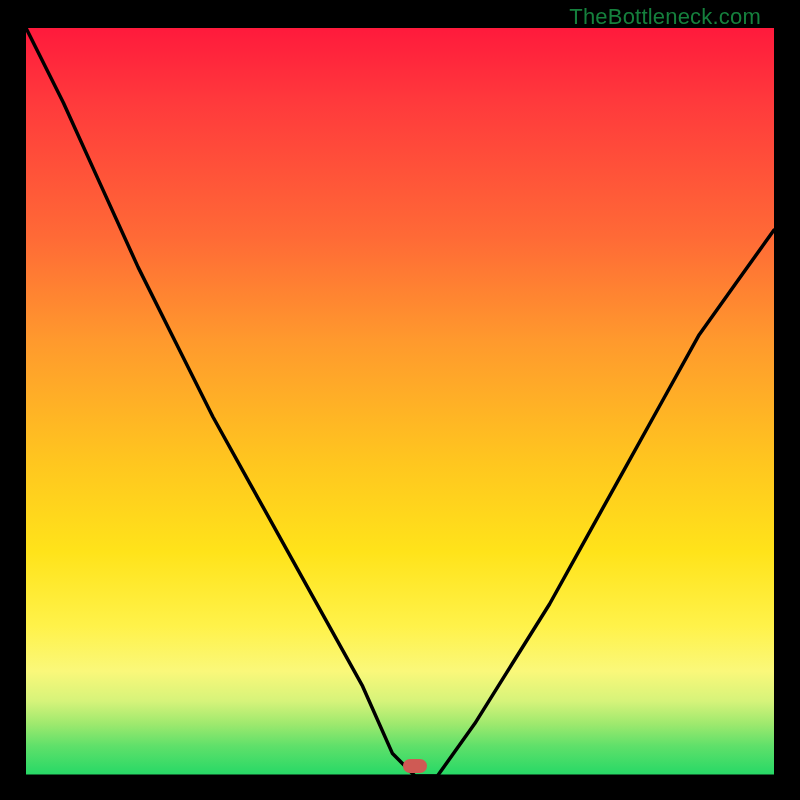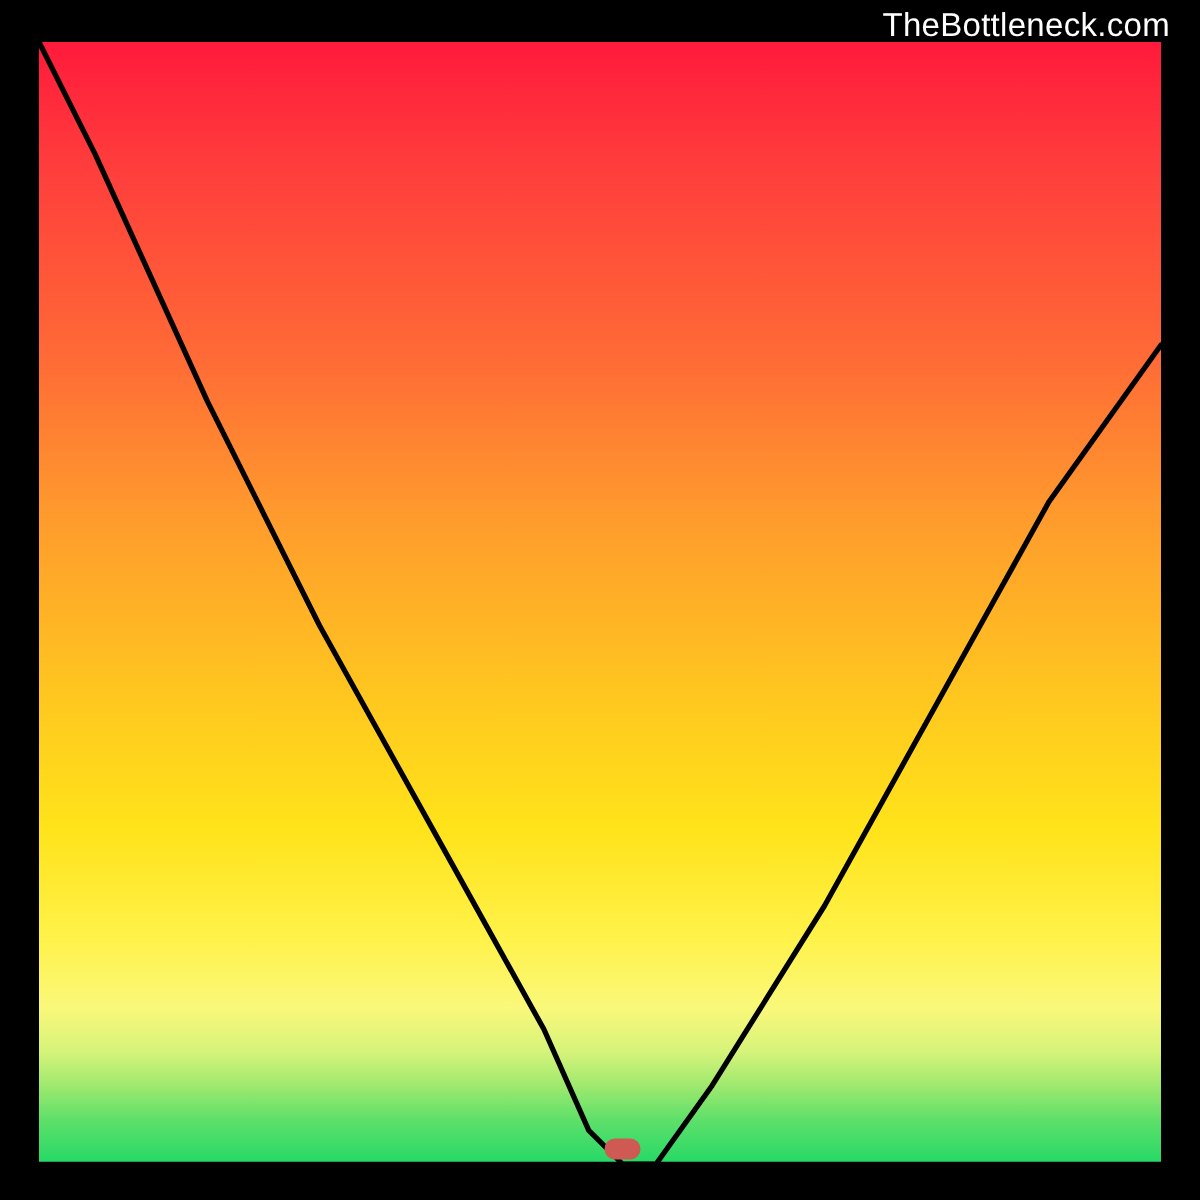--- a/index.html
+++ b/index.html
@@ -39,22 +39,22 @@
       #faf87a 86%,
       #d6f37a 90%,
       #9fe96e 93%,
       #5fe06a 96%,
       #24d866 100%
     );
   }
   .watermark {
     position: absolute;
     top: 4px;
-    right: 20px;
-    color: #ffffff;
+    right: 39px;
+    color: #15803d;
     font-size: 22px;
     letter-spacing: 0.2px;
     user-select: none;
   }
   svg.curve {
     position: absolute;
     left: 0;
     top: 0;
     width: 748px;
     height: 748px;

